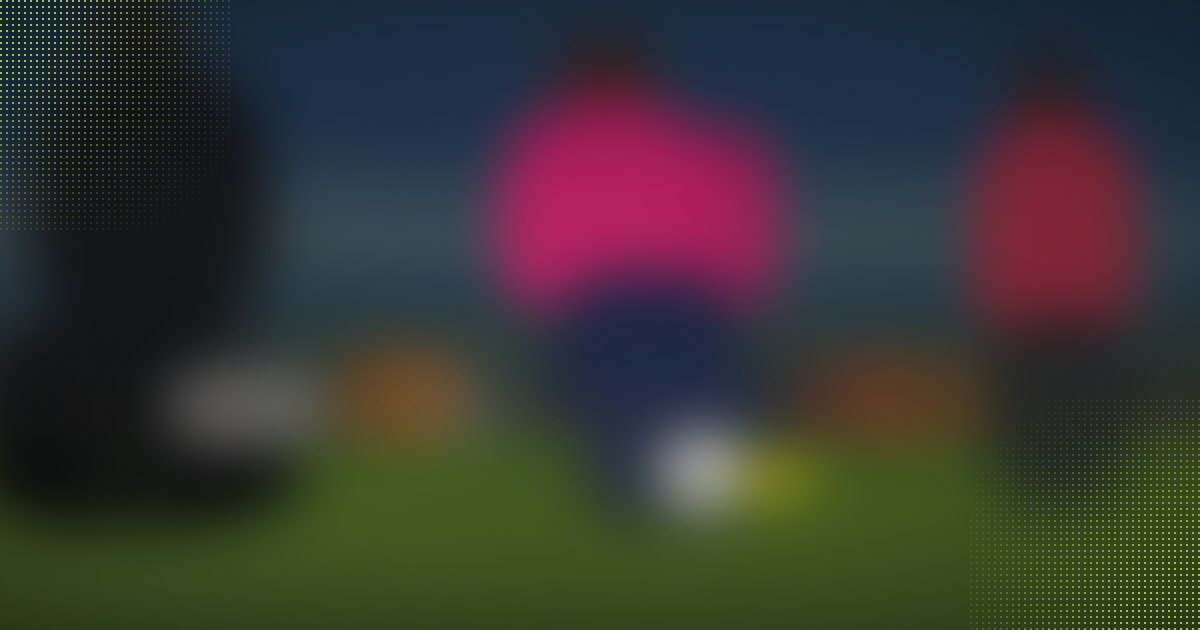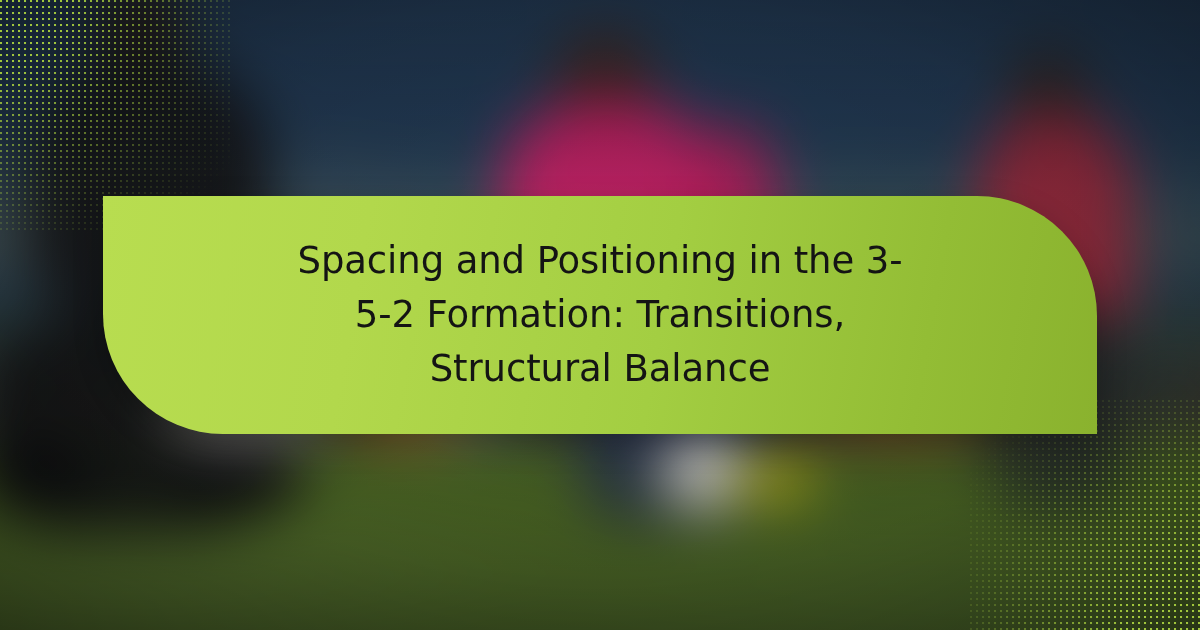--- a/index.html
+++ b/index.html
@@ -211,17 +211,14 @@
     <div class="figure fig-rt-head"></div>
     <div class="figure fig-rt-body"></div>
     <div class="figure fig-rt-legs"></div>
   </div>
 
   <div class="scrim"></div>
 
   <div class="dots tl"></div>
   <div class="dots br"></div>
 
-  <div class="banner">
-    <h1 class="banner-title">Spacing and Positioning in the 3-5-2 Formation: Transitions, Structural Balance</h1>
-  </div>
 
 </div>
 
 </body></html>

